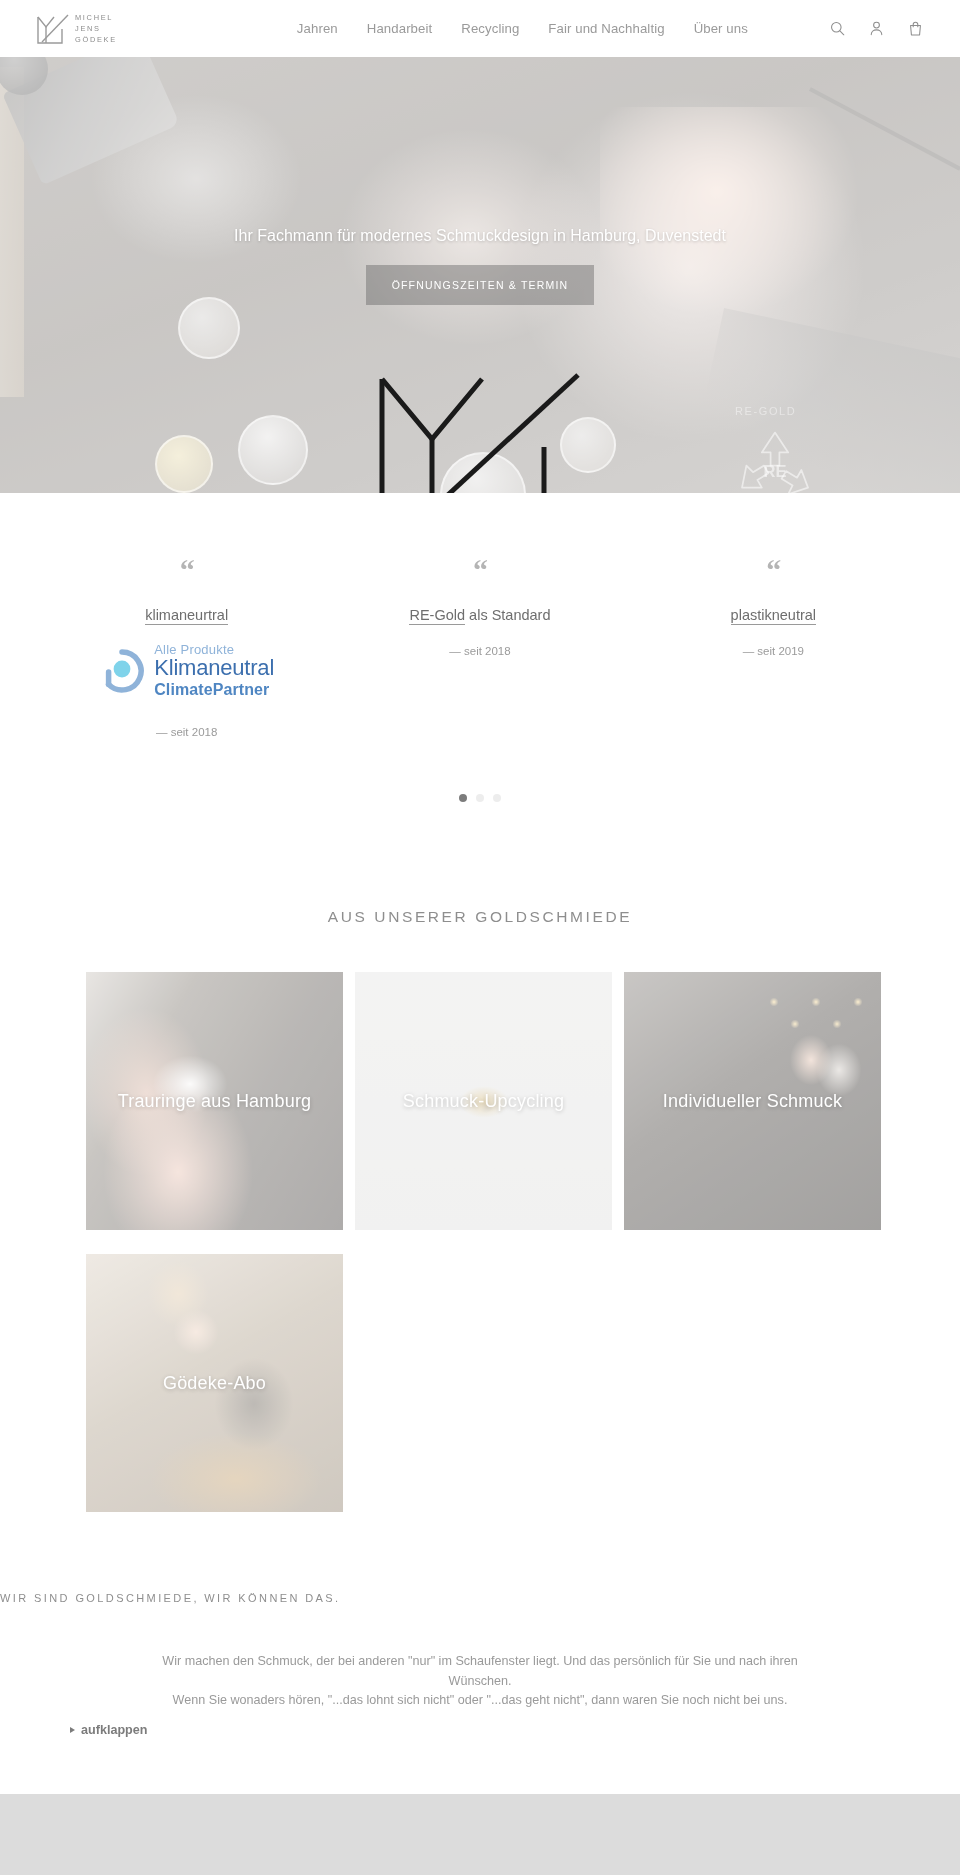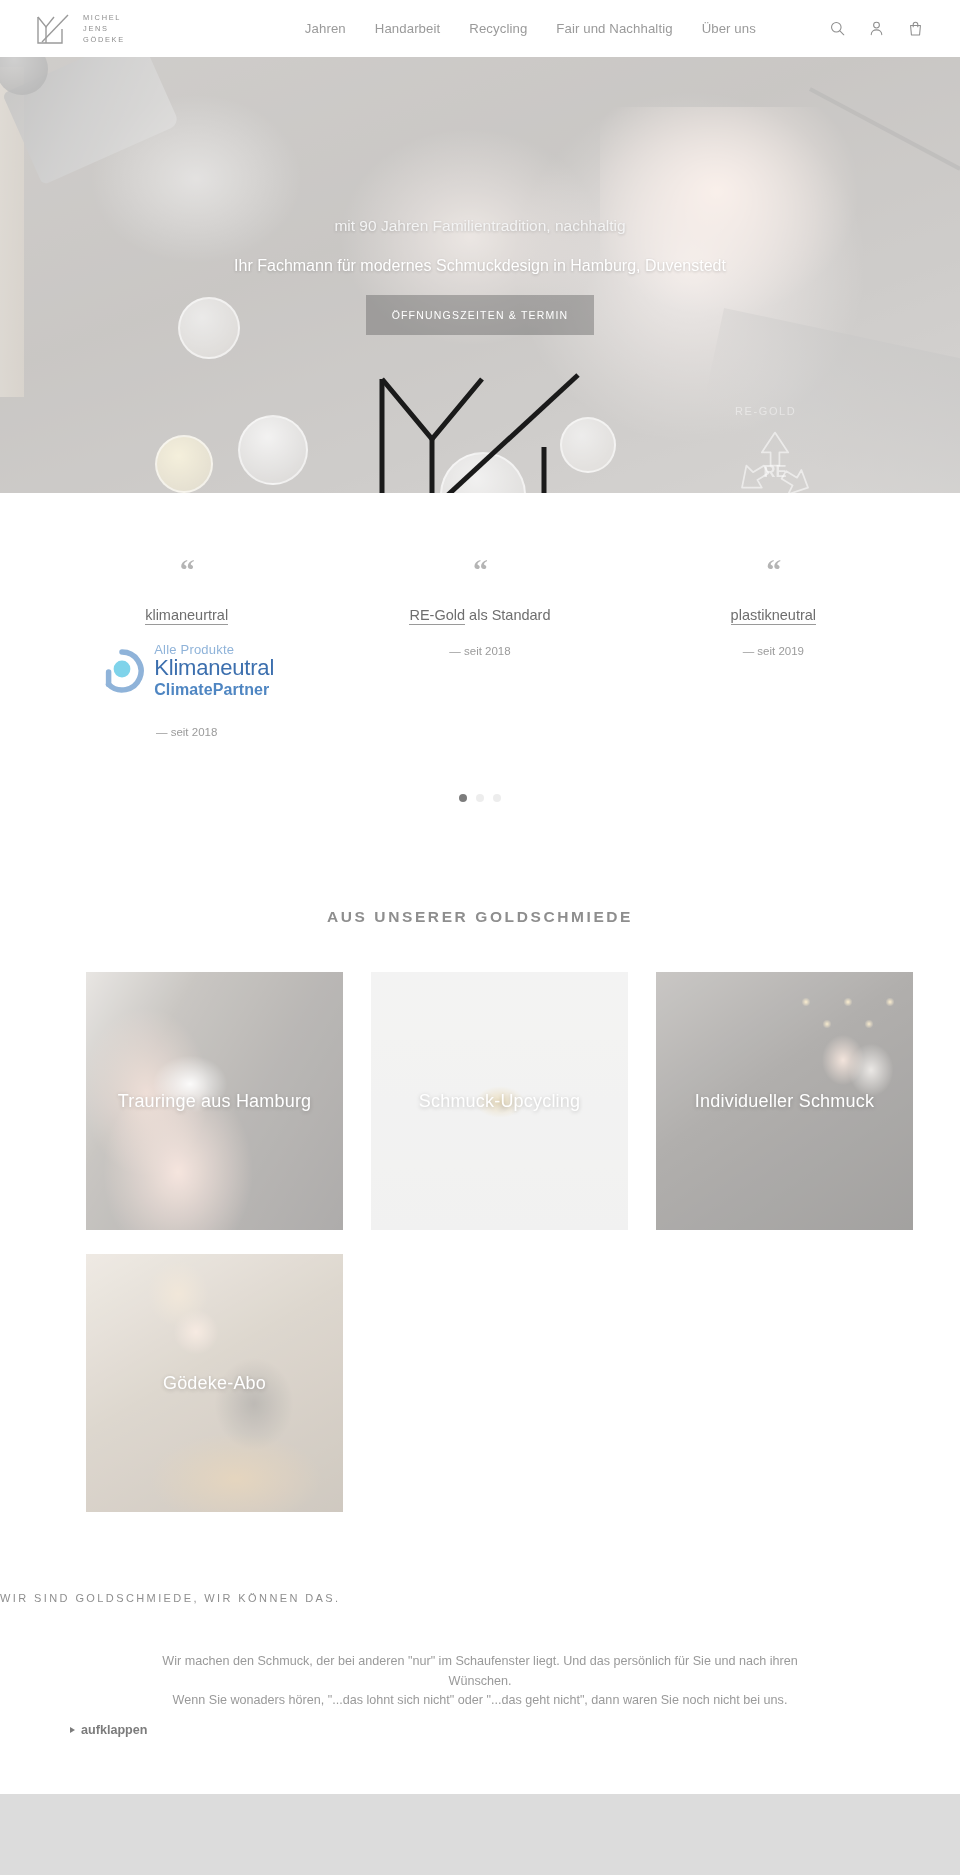--- a/index.html
+++ b/index.html
@@ -20,21 +20,21 @@
     background: #ffffff;
     display: flex;
     align-items: center;
     padding: 0 36px;
     position: relative;
     z-index: 20;
   }
   .brand {
     display: flex;
     align-items: center;
-    gap: 13px;
+    gap: 5px;
     text-decoration: none;
   }
   .brand-mark { width: 34px; height: 32px; display: block; }
   .brand-words {
     display: flex;
     flex-direction: column;
     justify-content: center;
     gap: 2px;
   }
   .brand-words span {
@@ -210,27 +210,27 @@
   .dots { display: flex; justify-content: center; gap: 9px; margin-top: 56px; }
   .dot { width: 8px; height: 8px; border-radius: 50%; background: #ededed; cursor: pointer; }
   .dot.active { background: #7c7c7c; }
 
   
   .section-heading {
     text-align: center;
     font-size: 15.5px;
     letter-spacing: 2.6px;
     color: #8e8e8e;
-    font-weight: 700;
+    font-weight: 400;
     padding: 66px 0 0;
   }
   .cards-wrap {
     width: 840px; margin: 46px auto 0;
     display: grid; grid-template-columns: repeat(3, 257px);
-    gap: 24px 28px;
+    gap: 24px 12px;
     padding-left: 26px;
   }
   .card {
     position: relative; height: 258px; overflow: hidden; cursor: pointer;
   }
   .card-bg { position: absolute; inset: 0; }
   .card-veil { position: absolute; inset: 0; background: rgba(255,255,255,.52); }
   .card-title {
     position: absolute; left: 0; right: 0; top: 50%;
     transform: translateY(-50%);
@@ -386,21 +386,20 @@
   <div class="hero-watermark">
     <svg viewBox="0 0 220 148" fill="none" xmlns="http://www.w3.org/2000/svg">
       <path d="M10 6 L10 142 L172 142 L172 74" stroke="#1a1a1a" stroke-width="5"></path>
       <path d="M10 6 L60 66 L110 6" stroke="#1a1a1a" stroke-width="5"></path>
       <path d="M60 66 L60 142" stroke="#1a1a1a" stroke-width="5"></path>
       <path d="M206 2 L52 144" stroke="#1a1a1a" stroke-width="5"></path>
     </svg>
   </div>
 
   <div class="hero-content">
-    <div class="hero-sub">mit 90 Jahren Familientradition, nachhaltig</div>
     <div class="hero-lead">Ihr Fachmann für modernes Schmuckdesign in Hamburg, Duvenstedt</div>
     <button class="hero-cta">ÖFFNUNGSZEITEN &amp; TERMIN</button>
   </div>
 </section>
 
 <section class="quotes-section">
   <div class="quotes-row">
 
     <div class="quote-col with-logo">
       <div class="quote-mark">“</div>

